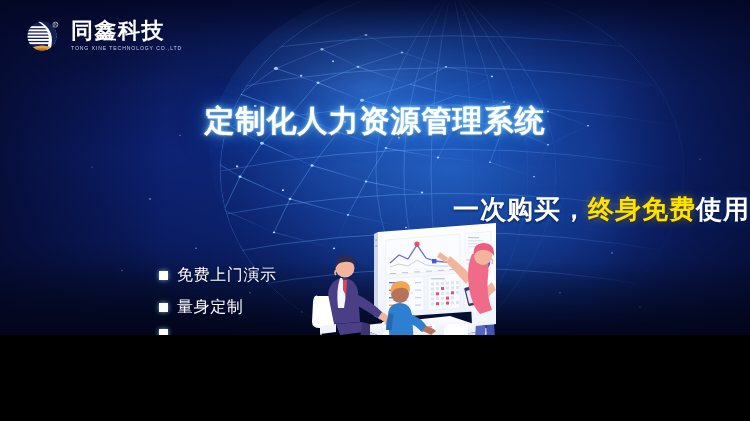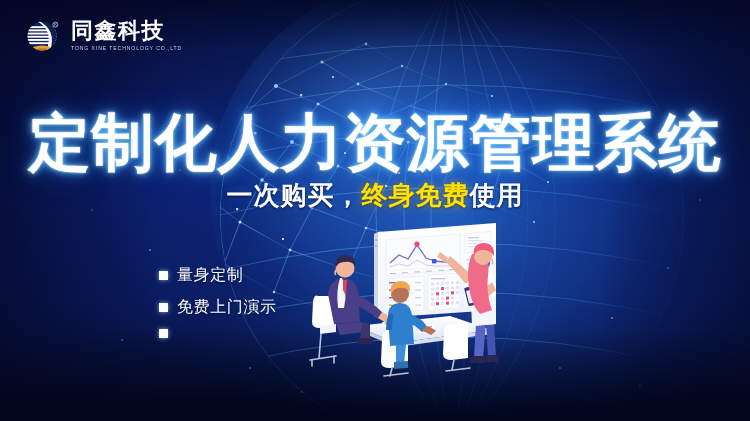--- a/index.html
+++ b/index.html
@@ -1,19 +1,19 @@
 <!DOCTYPE html>
 <html><head>
 <meta charset="utf-8">
 <style>
   html,body{margin:0;padding:0;background:#000;}
   body{font-family:"Liberation Sans","DejaVu Sans",sans-serif;}
 
   .banner{
-    position:relative;width:750px;height:421px;overflow:hidden;
+    position:relative;width:750px;height:335px;overflow:hidden;
     background:
       radial-gradient(ellipse 520px 420px at 62% 38%, rgba(22,66,160,0.85) 0%, rgba(14,42,122,0.45) 45%, rgba(8,22,80,0.0) 72%),
       linear-gradient(180deg,#081046 0%,#0a1550 16%,#0d2071 46%,#0a1a5e 72%,#061037 90%,#03082a 100%);
   }
 
   
   .bg-svg{position:absolute;inset:0;width:100%;height:100%;}
 
   .vignette{
     position:absolute;inset:0;
@@ -34,32 +34,32 @@
   }
   .logo-en{
     font-size:5.1px;color:#c7d2ee;letter-spacing:0.9px;margin-top:4px;
     font-family:"Liberation Sans",sans-serif;white-space:nowrap;
   }
 
   
   .headline{
     position:absolute;left:0;right:0;top:101px;text-align:center;
     font-family:"DejaVu Sans","Liberation Sans",sans-serif;
-    font-size:62px;font-weight:bold;color:#ffffff;letter-spacing:1px;
+    font-size:30px;font-weight:bold;color:#ffffff;letter-spacing:1px;
     text-shadow:
       0 0 2px #bfe6ff,
       0 0 6px rgba(120,205,255,0.95),
       0 0 14px rgba(60,160,255,0.8),
       0 0 28px rgba(30,110,235,0.55),
       0 2px 3px rgba(2,10,48,0.8);
     white-space:nowrap;
   }
 
   .subhead{
-    position:absolute;left:0;right:0;top:178px;text-align:center;
+    position:absolute;left:0;right:0;top:192px;text-align:right;
     font-family:"DejaVu Sans","Liberation Sans",sans-serif;
     font-size:26px;font-weight:bold;color:#ffffff;letter-spacing:1px;
     text-shadow:0 1px 3px rgba(2,10,48,0.85), 0 0 10px rgba(40,120,230,0.45);
     white-space:nowrap;
   }
   .subhead .hl{color:#ffe200;text-shadow:0 1px 3px rgba(40,30,0,0.55),0 0 9px rgba(255,214,0,0.45);}
 
   
   .bullets{position:absolute;left:159px;top:265px;display:flex;flex-direction:column;gap:11px;}
   .bullet{display:flex;align-items:center;gap:9px;}
@@ -261,25 +261,25 @@
 
   <div class="headline">定制化人力资源管理系统</div>
 
   <div class="subhead">
     <span>一次购买，</span><span class="hl">终身免费</span><span>使用</span>
   </div>
 
   <div class="bullets">
     <div class="bullet">
       <span class="bullet-marker"></span>
-      <span class="bullet-label">量身定制</span>
+      <span class="bullet-label">免费上门演示</span>
     </div>
     <div class="bullet">
       <span class="bullet-marker"></span>
-      <span class="bullet-label">免费上门演示</span>
+      <span class="bullet-label">量身定制</span>
     </div>
     <div class="bullet">
       <span class="bullet-marker"></span>
     </div>
   </div>
 
   <div class="illustration">
     <svg viewBox="0 0 235 160" aria-hidden="true">
       <defs>
         <linearGradient id="boardG" x1="0" y1="0" x2="0" y2="1">

